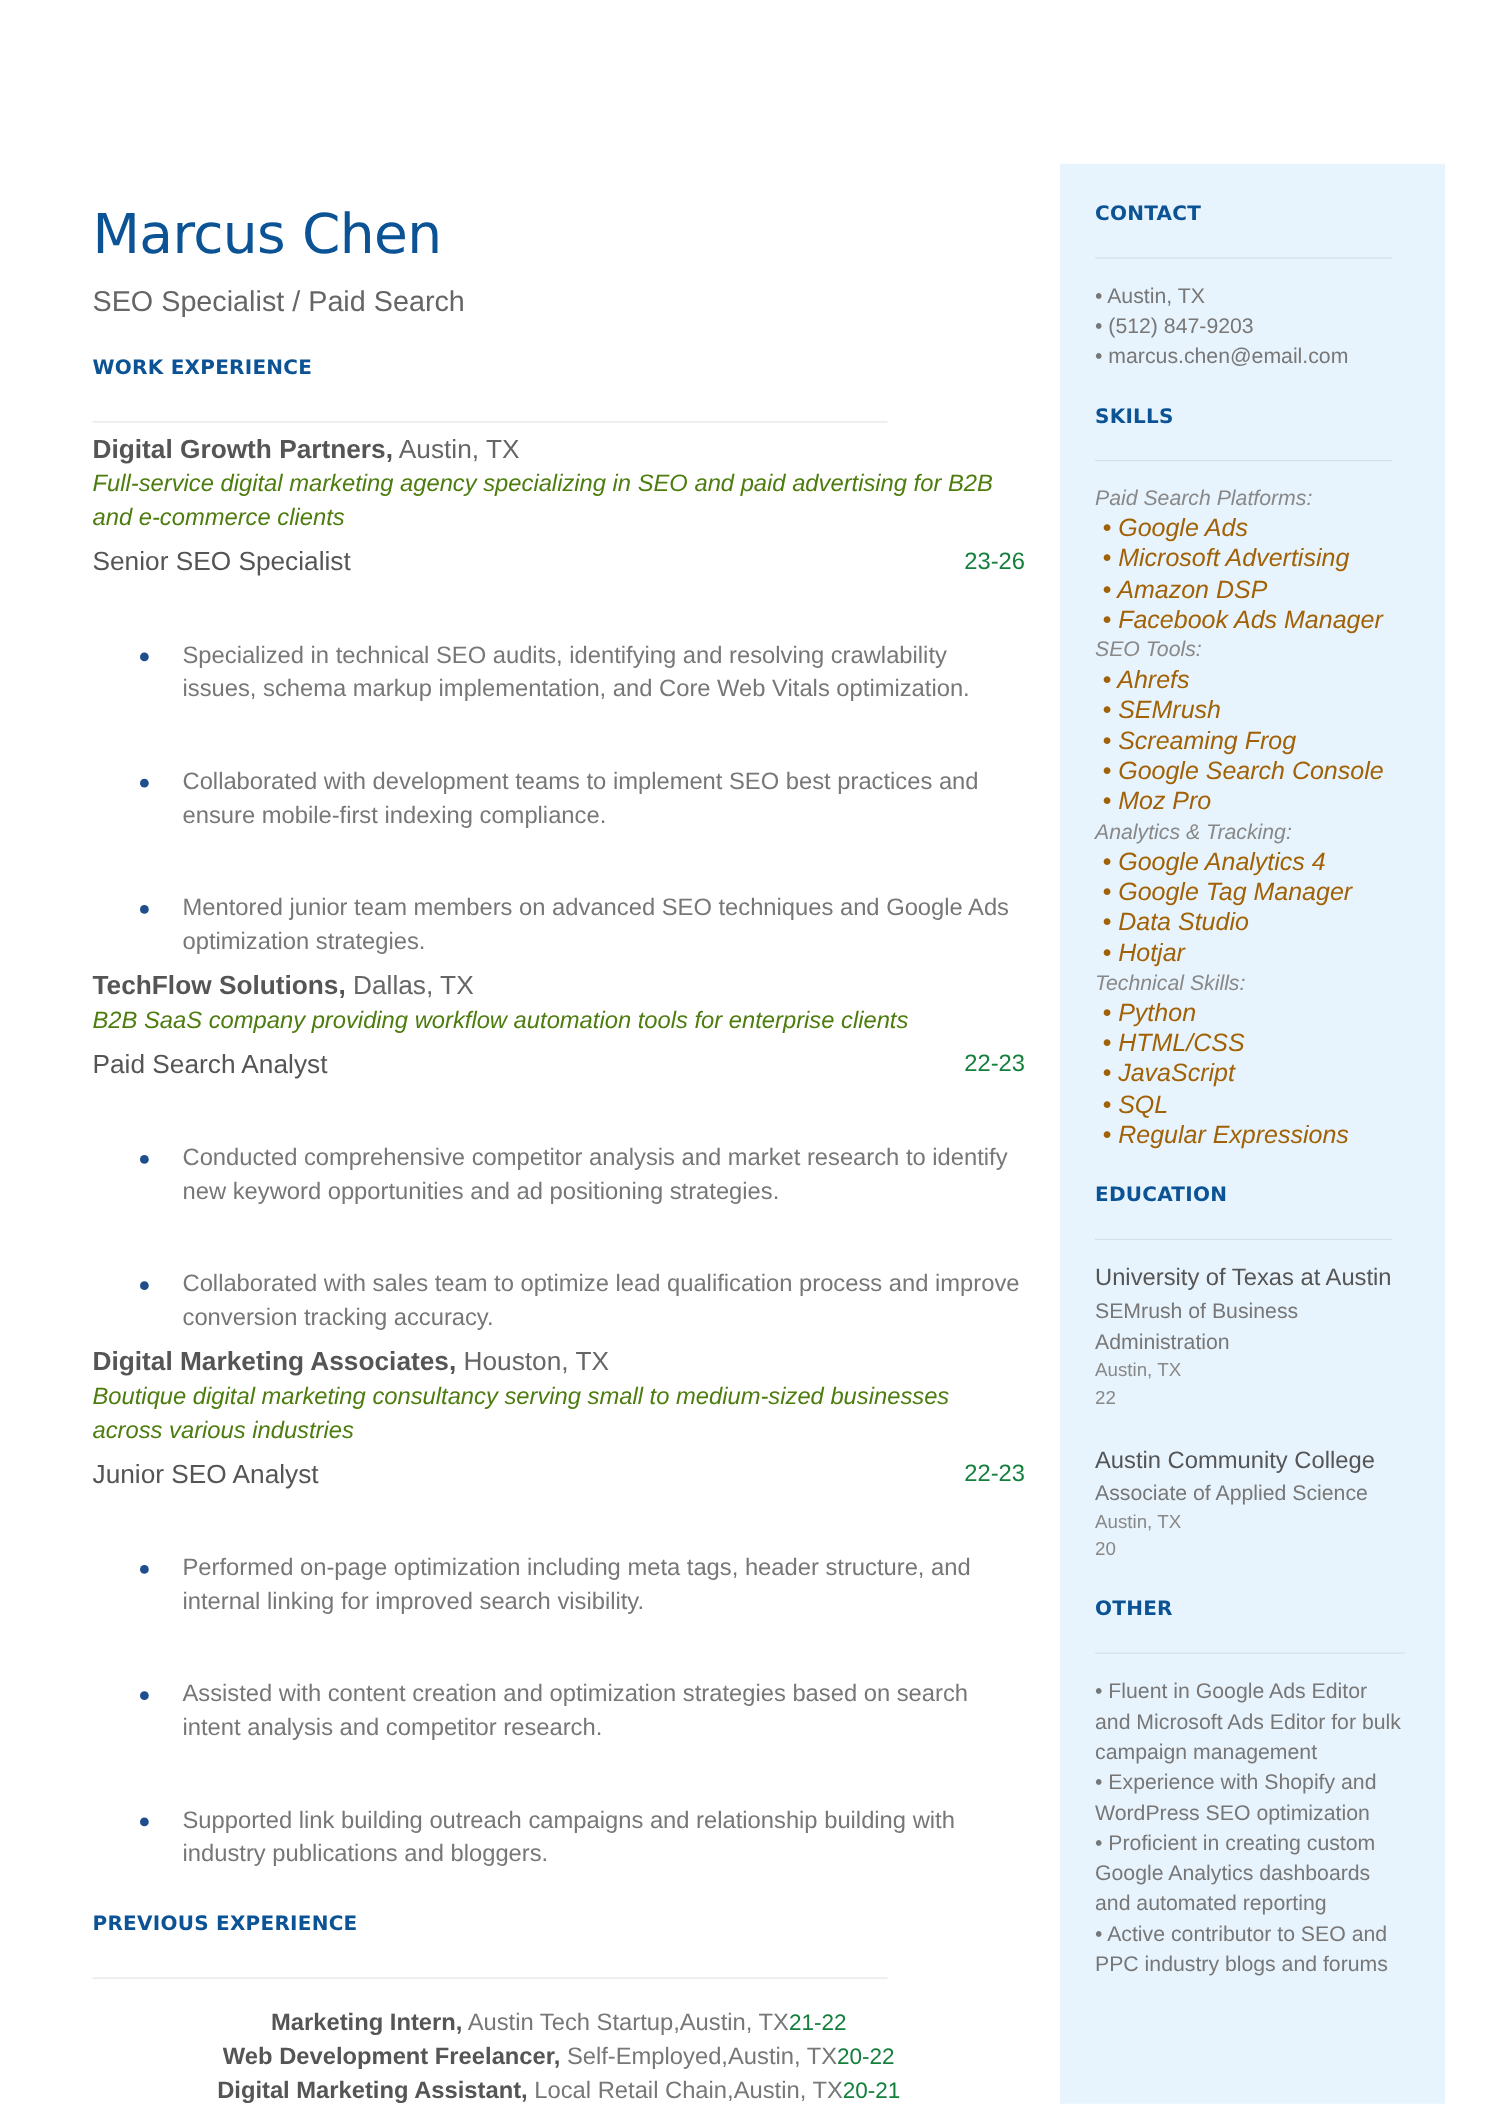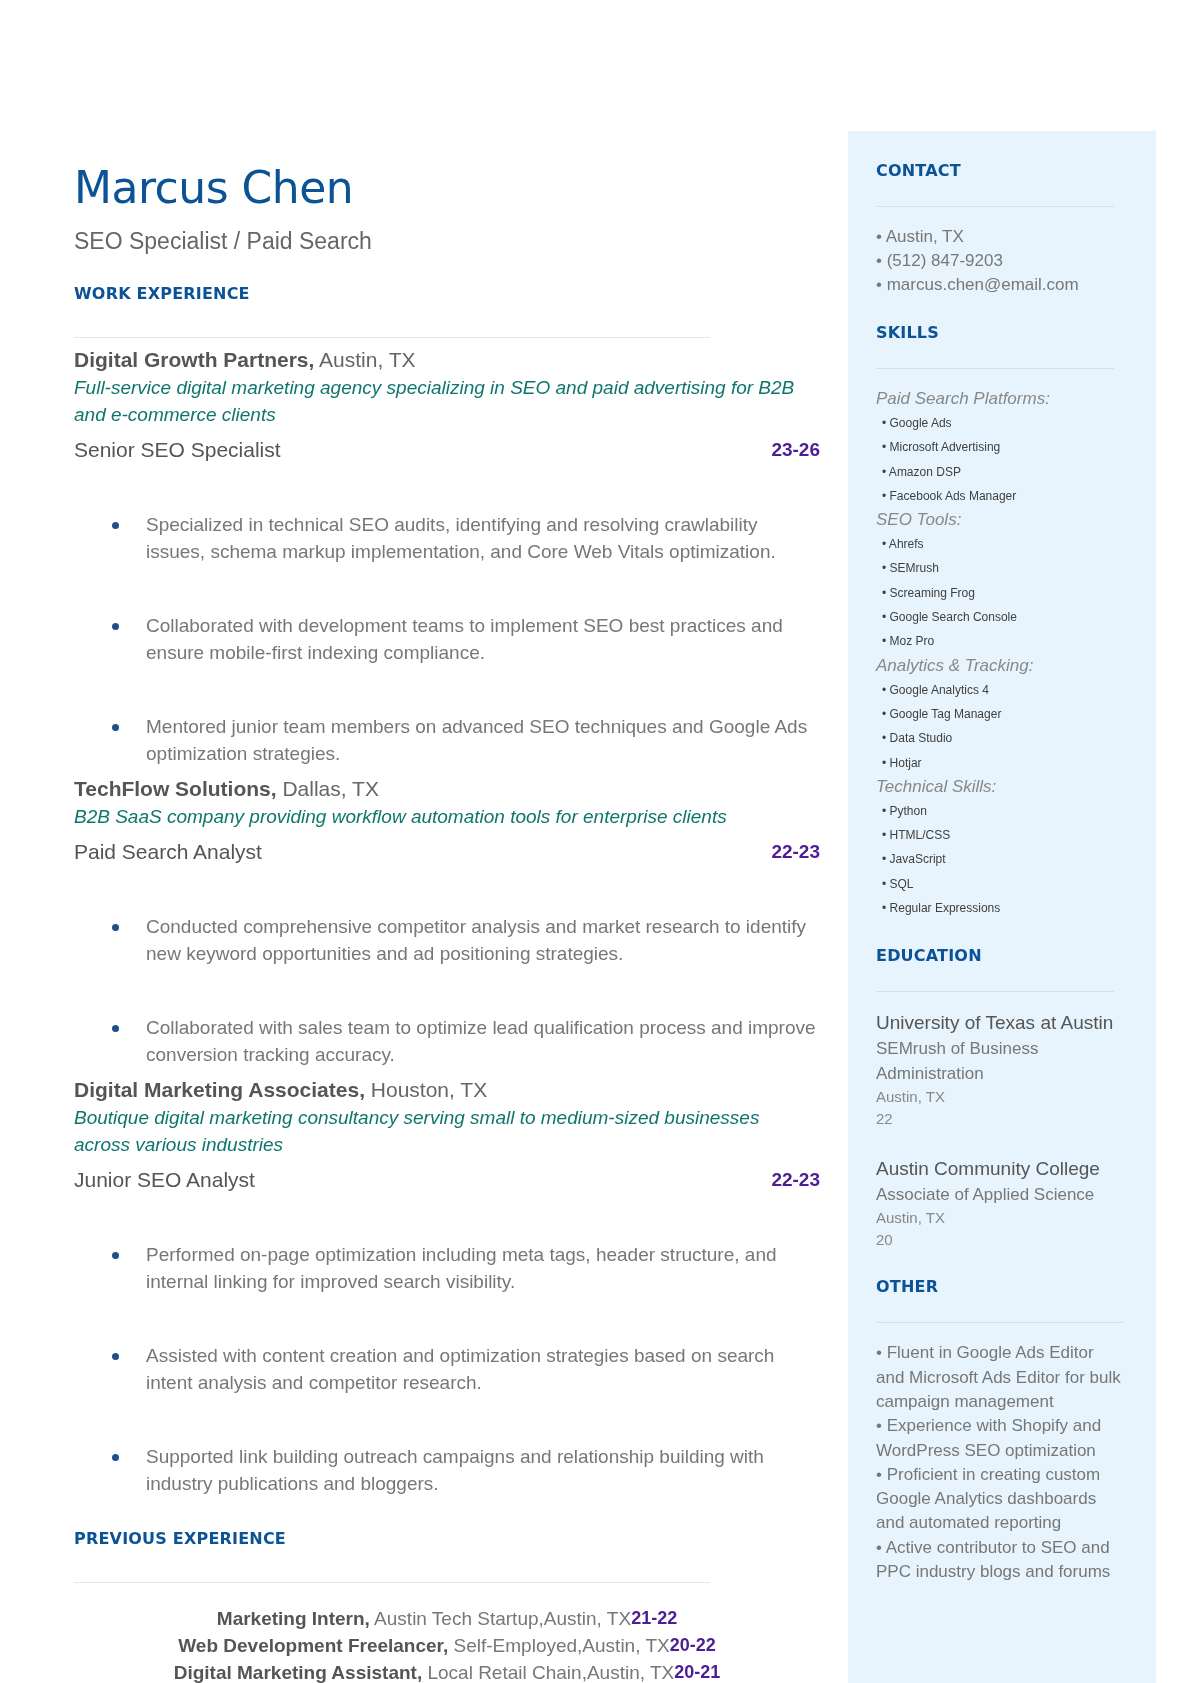--- a/index.html
+++ b/index.html
@@ -11,41 +11,41 @@
     .title { font-size: 23px; color: #666; margin-top: 10px; line-height: 30px; }
 
     .sec-head { font-family: "DejaVu Sans", sans-serif; font-weight: bold; font-size: 16px; color: #0b5394; letter-spacing: 0.2px; }
     .rule { height: 1px; background: #e6e6e6; }
 
     .main .sec-head.work { margin-top: 28px; }
     .main .rule.work { width: 636px; margin-top: 34px; }
 
     .company { font-size: 21px; color: #666; margin-top: 8px; line-height: 28px; }
     .company b { color: #555; }
-    .company-desc { font-size: 19px; font-style: italic; color: #0f766e; line-height: 27px; }
+    .company-desc { font-size: 19px; font-style: italic; color: #4d7c0f; line-height: 27px; }
     .role-row { display: flex; justify-content: space-between; margin-top: 8px; line-height: 28px; }
     .role { font-size: 21px; color: #555; }
-    .dates { font-size: 19px; color: #4c1d95; font-weight: bold; }
+    .dates { font-size: 19px; color: #15803d; }
     .bullets { list-style: none; }
     .bullets li { position: relative; padding-left: 72px; font-size: 19px; line-height: 27px; color: #777; margin-top: 47px; }
     .bullets li .dot { position: absolute; left: 38px; top: 11px; width: 7px; height: 7px; border-radius: 50%; background: #1f4e8c; }
 
     .prev-head { margin-top: 32px; }
     .rule.prev { width: 636px; margin-top: 34px; }
     .prev-list { margin-top: 22px; }
     .prev-row { display: flex; justify-content: center; font-size: 19px; line-height: 27px; color: #777; }
     .prev-row b { color: #555; }
     .prev-row .dates { font-size: 18px; }
 
     .side { position: absolute; left: 848px; top: 131px; width: 308px; height: 1636px; background: #e8f4fd; padding: 30px 28px 0 28px; }
     .side .sec-head { font-size: 16px; }
     .side .rule { background: #d5dfe8; width: 238px; margin: 26px 0 18px; }
     .side .plain { font-size: 17px; line-height: 24px; color: #777; }
     .side .cat { font-size: 17px; font-style: italic; line-height: 24px; color: #888; }
-    .side .skill { font-size: 12px; line-height: 24.3px; color: #404040; padding-left: 6px; }
+    .side .skill { font-size: 20px; line-height: 24.3px; color: #a16207; padding-left: 6px; font-style: italic; }
     .side .sec-gap { margin-top: 26px; }
     .edu-school { font-size: 19px; color: #555; line-height: 26px; }
     .edu-degree { font-size: 17px; color: #777; line-height: 25px; }
     .edu-small { font-size: 15px; color: #888; line-height: 22px; }
     .edu-block + .edu-block { margin-top: 26px; }
     .other-text { font-size: 17px; line-height: 24.3px; color: #777; width: 250px; }
   </style>
 </head>
 <body>
 

